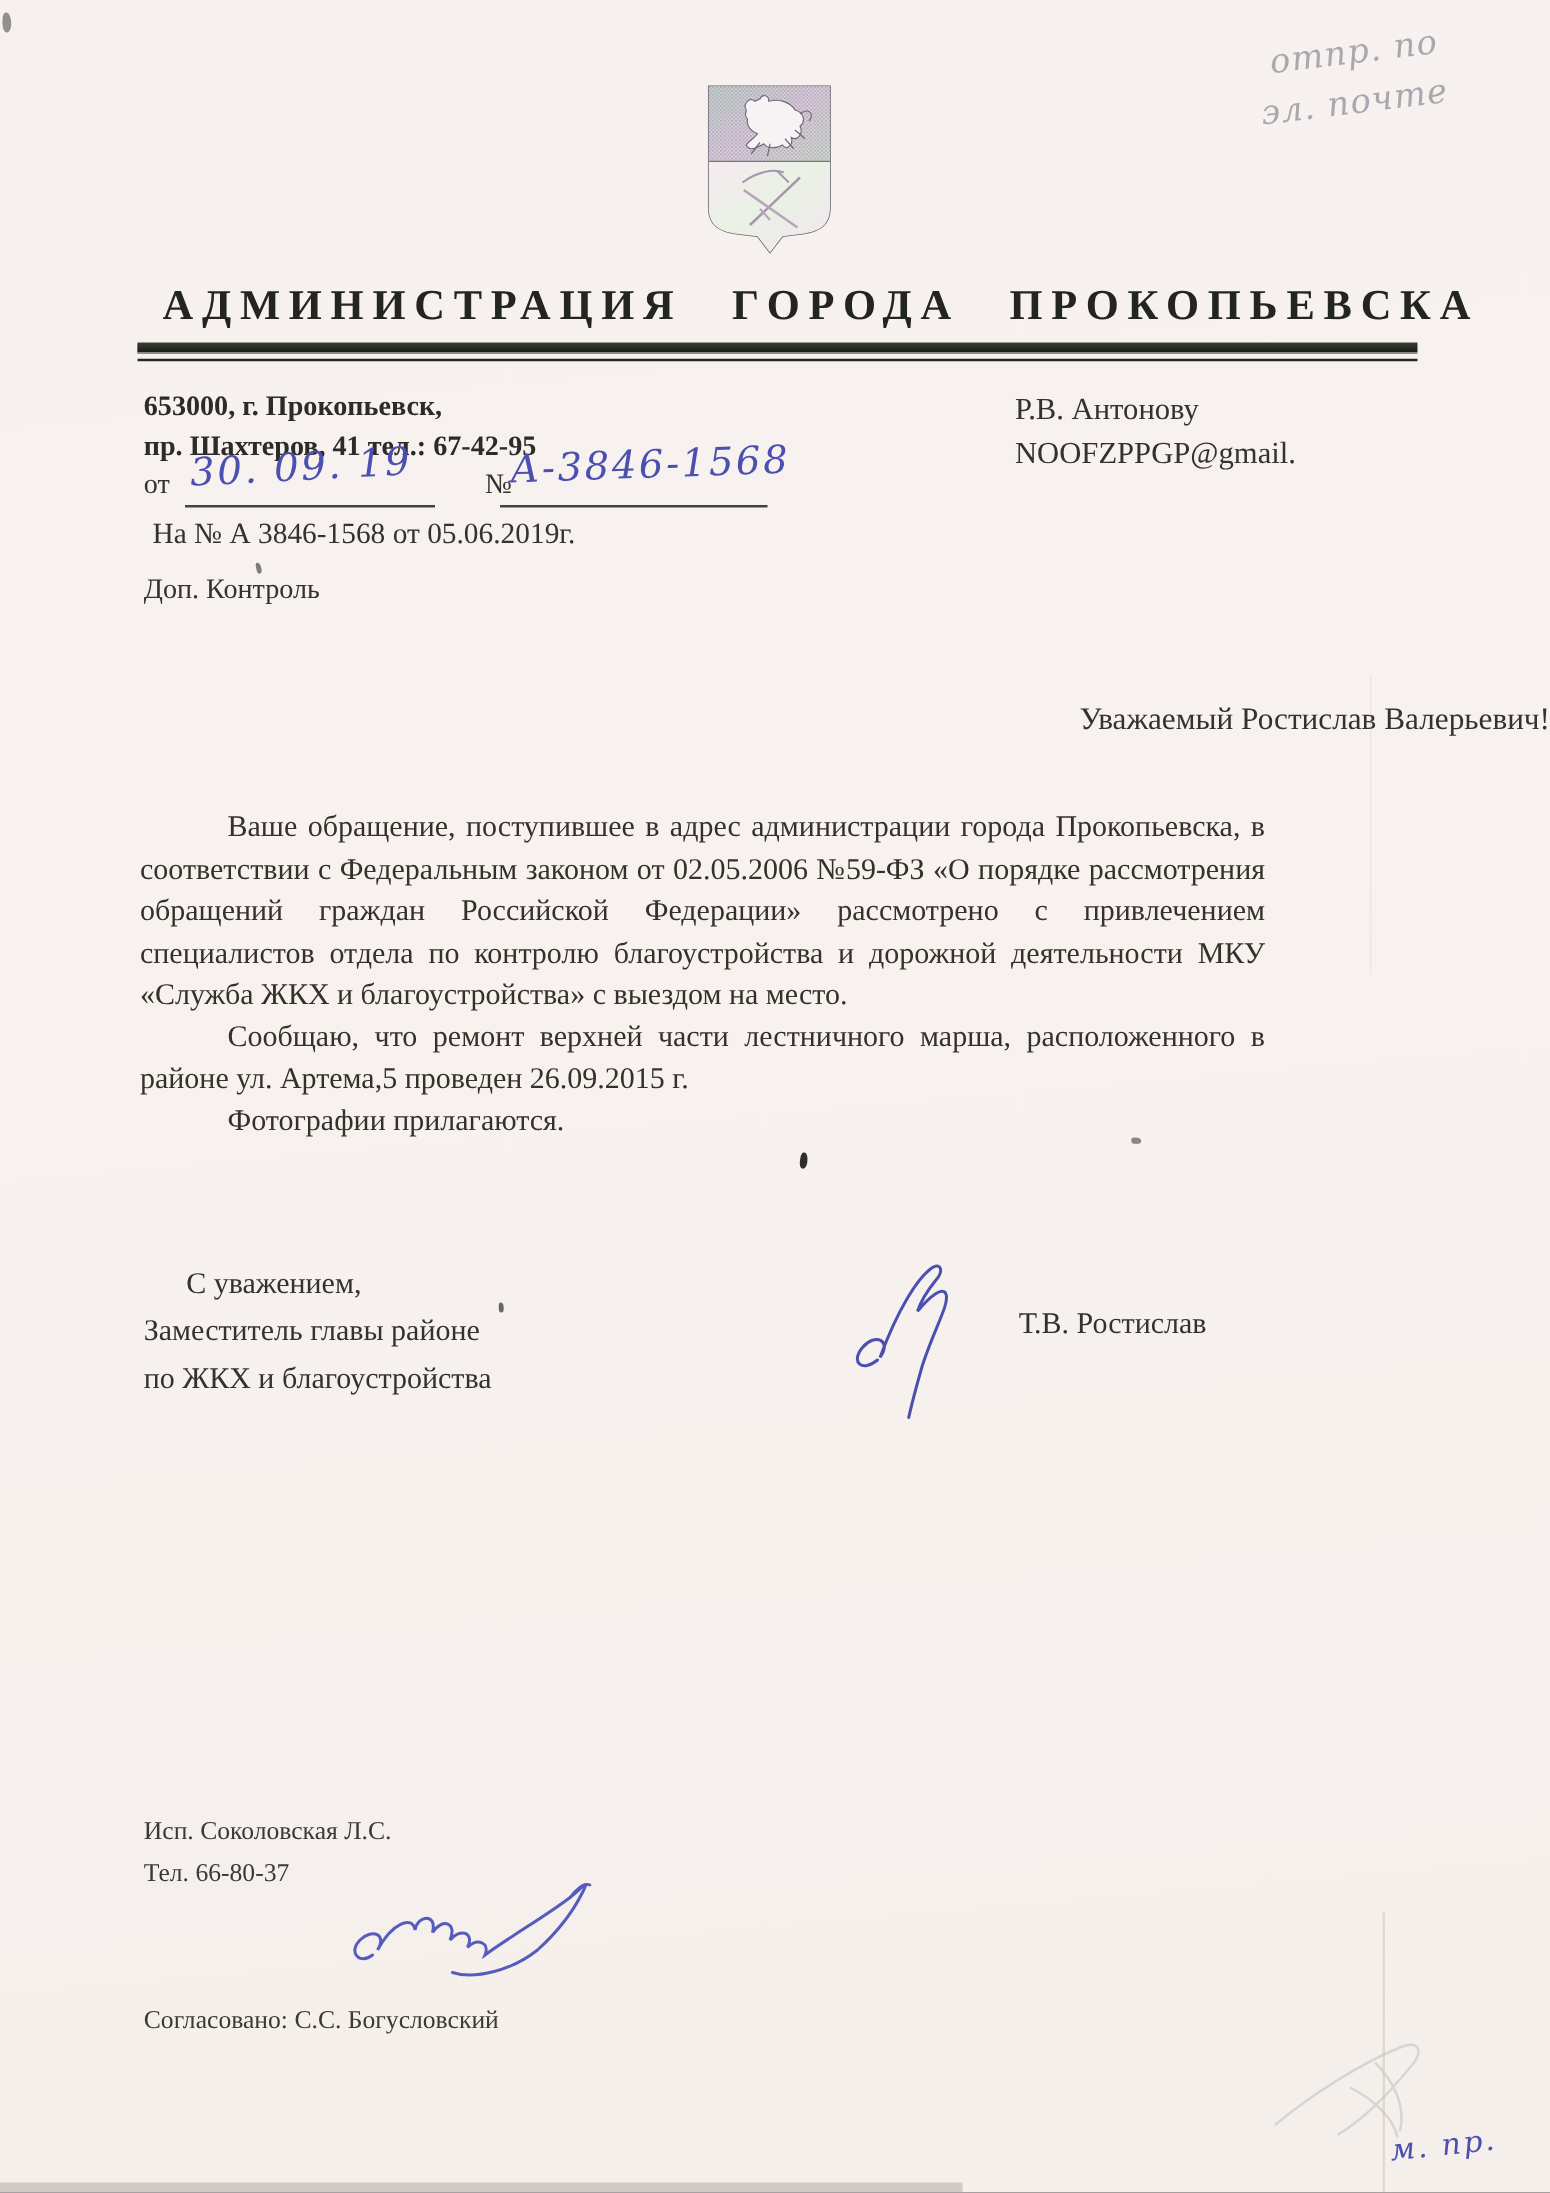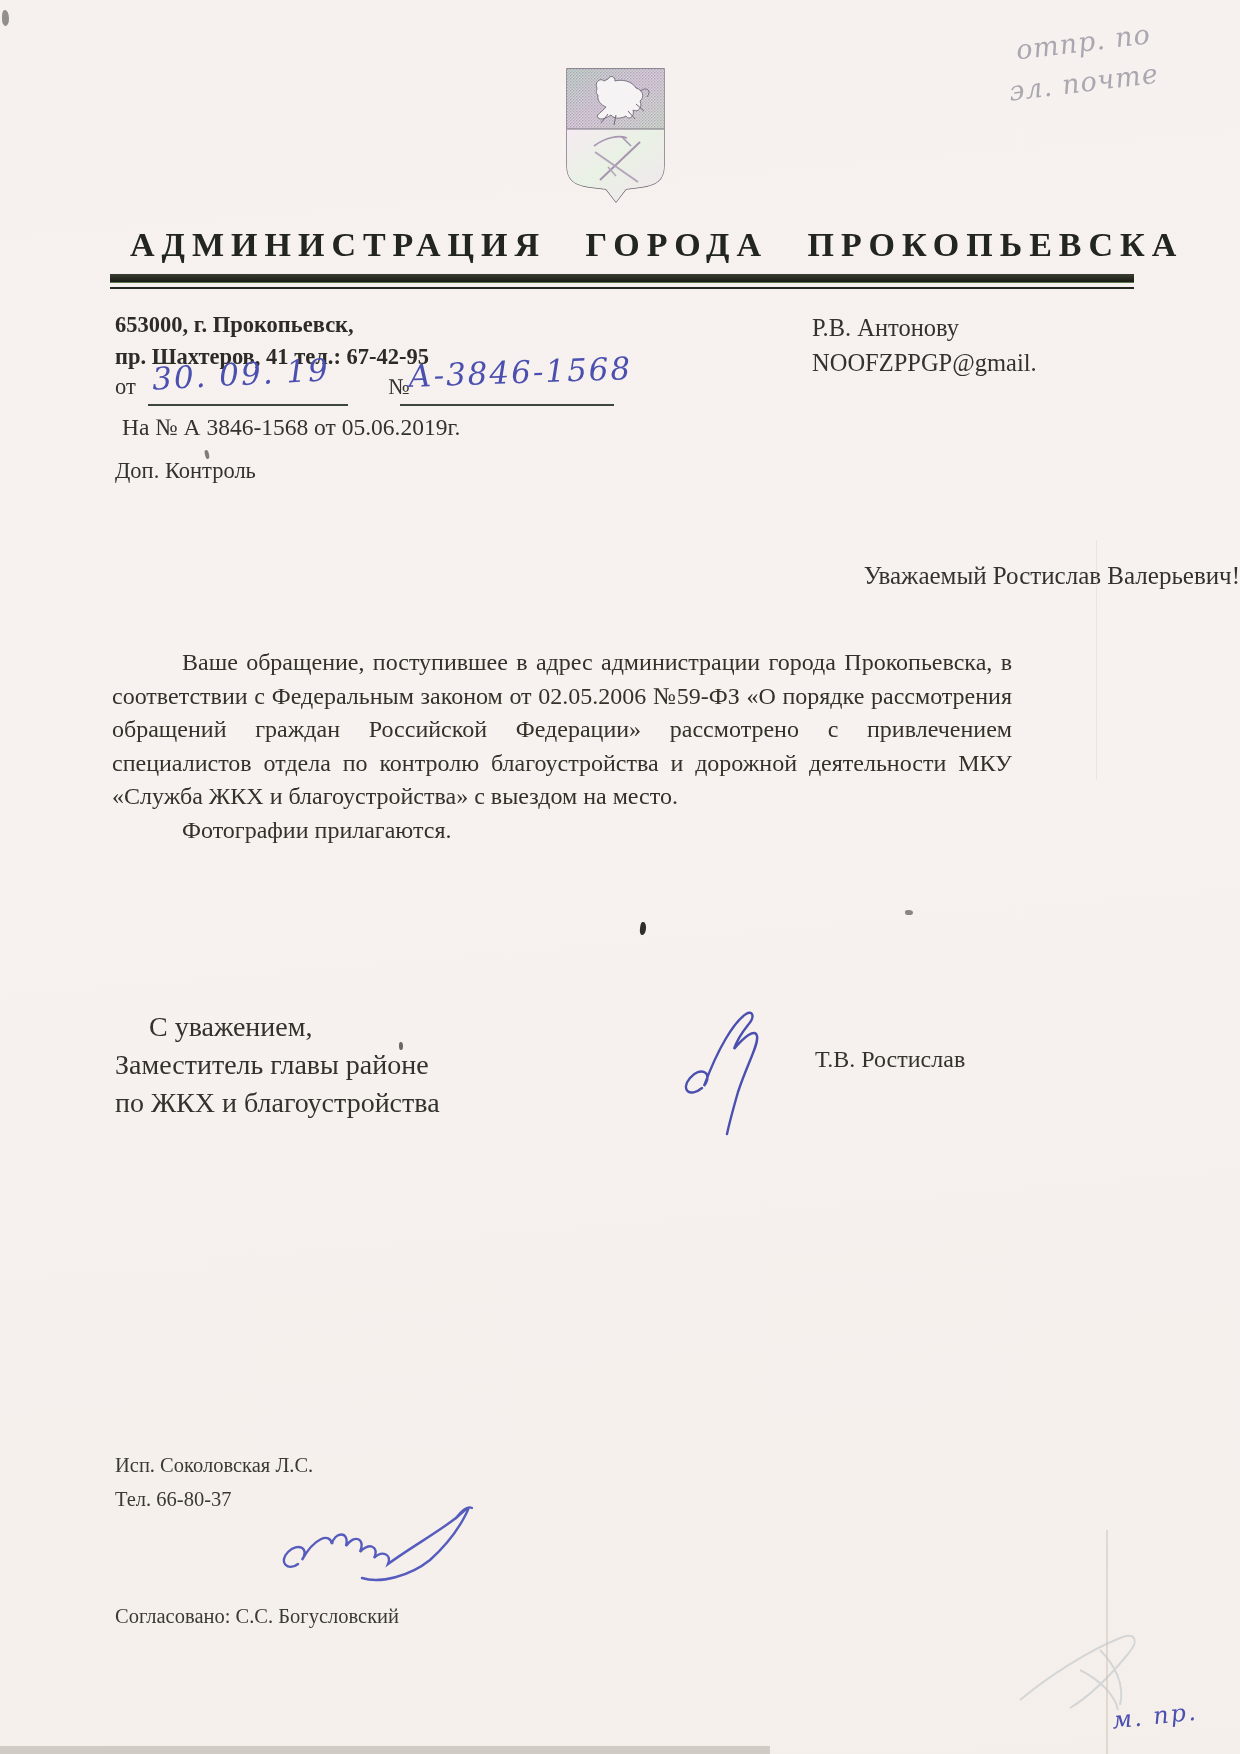--- a/index.html
+++ b/index.html
@@ -24,21 +24,21 @@
   }
   .hand-pencil{
     font-family:"DejaVu Serif","Liberation Serif",serif;font-style:italic;
     color:#aaa7b0;font-size:27px;white-space:nowrap;letter-spacing:1px;line-height:40px;
   }
   .underline{height:2px;background:#3d463a;}
   .recipient{font-size:24.5px;line-height:35px;color:#33322c;white-space:nowrap;}
   .salutation{font-size:25px;text-align:right;color:#33322c;}
   .body-text{width:900px;font-size:24px;line-height:33.5px;text-align:justify;color:#343129;}
   .body-text p{margin:0;text-indent:70px;}
-  .sig-left{font-size:28px;line-height:38px;color:#33322c;white-space:nowrap;}
+  .sig-left{font-size:24px;line-height:38px;color:#33322c;white-space:nowrap;}
   .sig-left .indent{padding-left:34px;}
   .signer{font-size:24px;color:#33322c;white-space:nowrap;}
   .exec{font-size:20.5px;line-height:34px;color:#3a3933;white-space:nowrap;}
   .agree{font-size:20.5px;color:#3a3933;white-space:nowrap;}
   .speck{background:#2f2e29;border-radius:40% 60% 50% 50%;}
   .crease{background:#cfc4ba;opacity:.55;}
   .bottom-strip{background:#b8b2ab;opacity:.6;}
 </style>
 </head>
 <body>
@@ -110,20 +110,21 @@
 
   <div class="abs recipient" style="left:812px;top:310px;">
     <div>Р.В. Антонову</div>
     <div>NOOFZPPGP@gmail.</div>
   </div>
 
   <div class="abs salutation" style="left:0;right:0;top:562px;">Уважаемый Ростислав Валерьевич!</div>
 
   <div class="abs body-text" style="left:112px;top:646px;">
     <p>Ваше обращение, поступившее в адрес администрации города Прокопьевска, в соответствии с Федеральным законом от 02.05.2006 №59-ФЗ «О порядке рассмотрения обращений граждан Российской Федерации» рассмотрено с привлечением специалистов отдела по контролю благоустройства и дорожной деятельности МКУ «Служба ЖКХ и благоустройства» с выездом на место.</p>
+    <p>Сообщаю, что ремонт верхней части лестничного марша, расположенного в районе ул. Артема,5 проведен 26.09.2015 г.</p>
     <p>Фотографии прилагаются.</p>
   </div>
 
   <div class="abs speck" style="left:640px;top:922px;width:6px;height:13px;transform:rotate(8deg);"></div>
   <div class="abs speck" style="left:905px;top:910px;width:8px;height:5px;opacity:.55;"></div>
   <div class="abs speck" style="left:205px;top:450px;width:4px;height:9px;opacity:.6;transform:rotate(-12deg);"></div>
   <div class="abs speck" style="left:399px;top:1042px;width:4px;height:8px;opacity:.7;"></div>
   <div class="abs speck" style="left:2px;top:10px;width:7px;height:16px;opacity:.5;"></div>
 
   <div class="abs sig-left" style="left:115px;top:1008px;">

